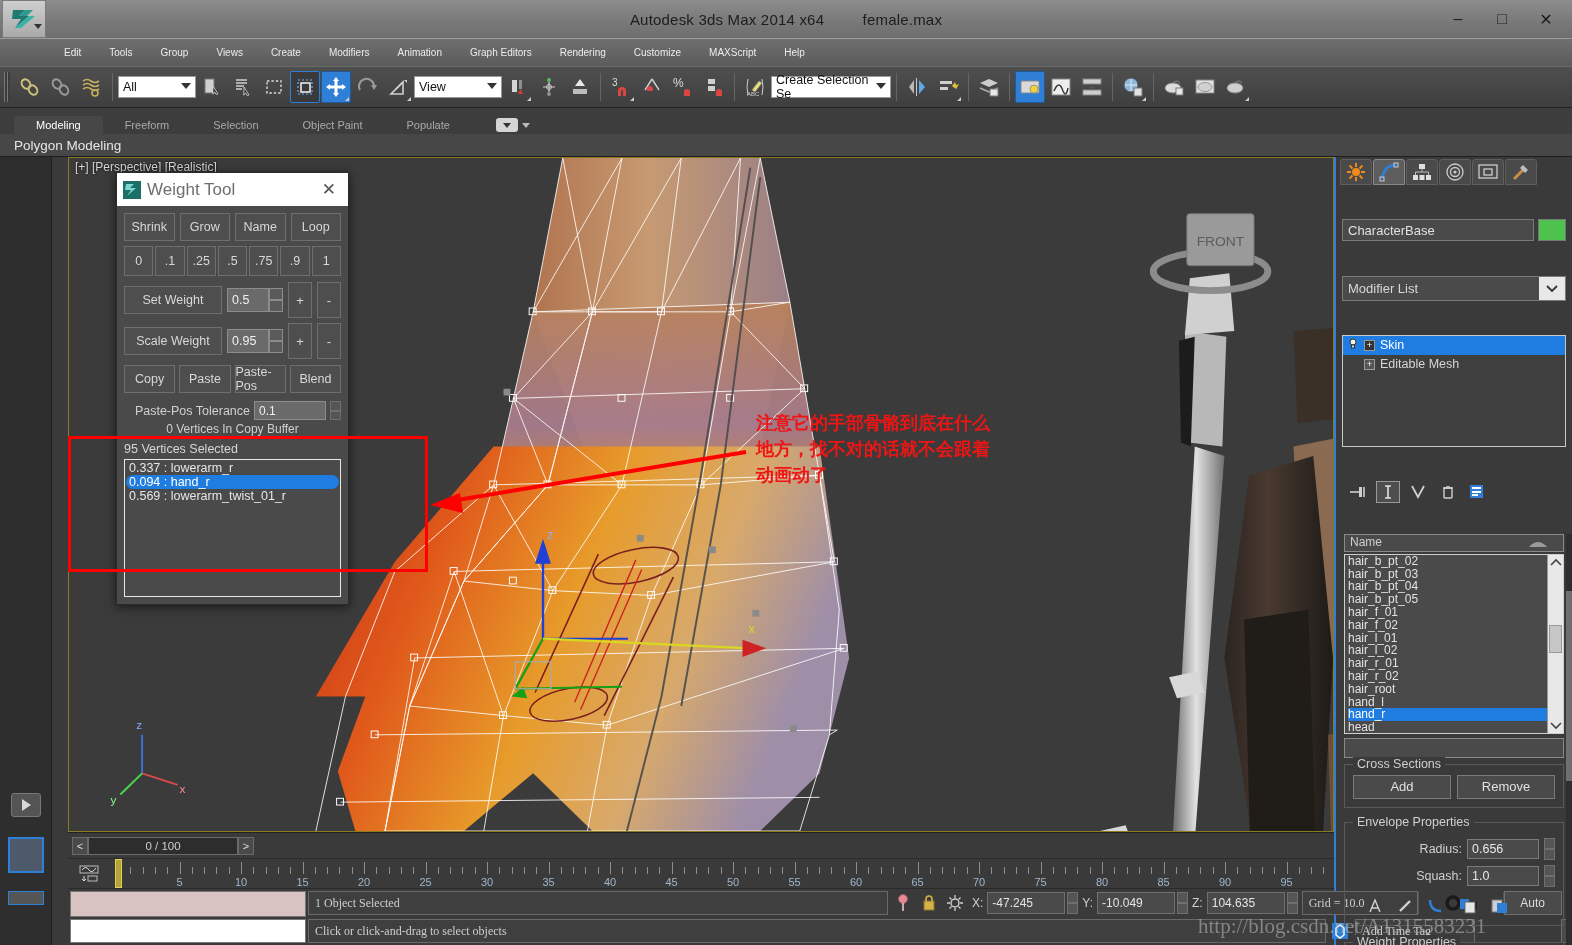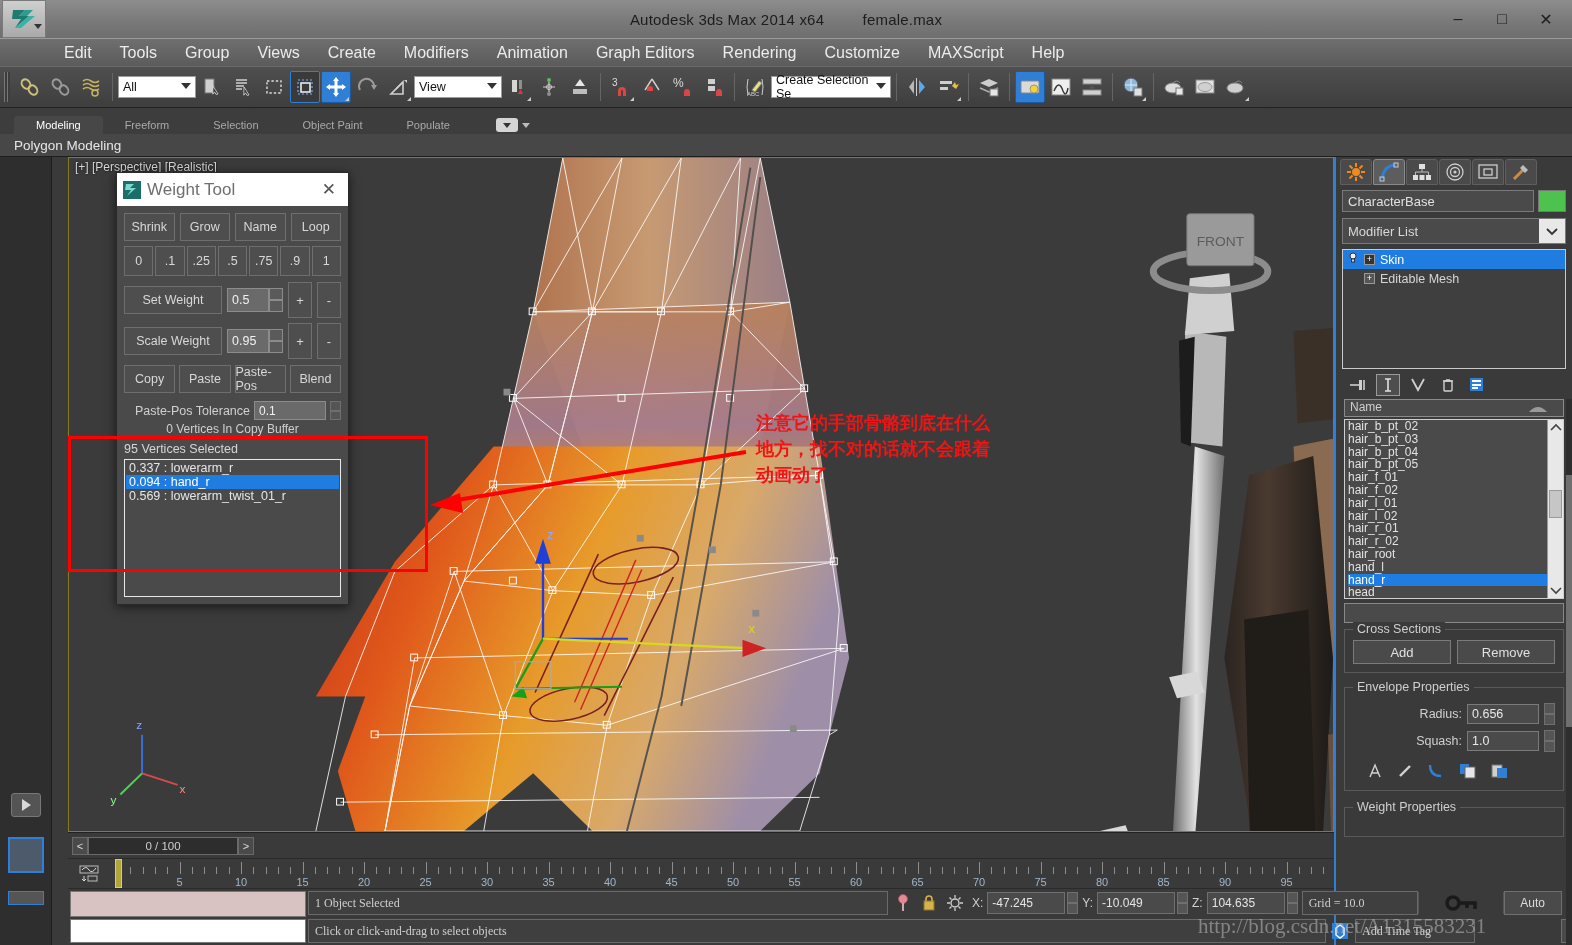--- a/index.html
+++ b/index.html
@@ -28,21 +28,21 @@
      font-size:15px; color:#1d1d1d; letter-spacing:.2px; pointer-events:none;}
   .title-text .fname{ margin-left:34px; }
   .wbtns{ position:absolute; right:4px; top:0; height:38px; display:flex; align-items:center; }
   .wbtn{ width:44px;height:30px; display:flex;align-items:center;justify-content:center;
      color:#1d1d1d; font-size:16px; }
 
   
   .menubar{ height:28px; flex:0 0 28px; display:flex; align-items:center;
      background:linear-gradient(#6f6f6f,#5b5b5b);
      border-top:1px solid #9a9a9a; padding-left:50px; }
-  .menubar .mi{ padding:3px 14px; font-size:16px; color:#ececec; }
+  .menubar .mi{ padding:3px 14px; font-size:10px; color:#ececec; }
 
   
   .toolbar{ height:42px; flex:0 0 42px; display:flex; align-items:center;
      background:linear-gradient(#4f4f4f,#3e3e3e);
      border-top:1px solid #6a6a6a; border-bottom:1px solid #222; padding-left:4px; gap:1px;}
   .grip{ width:6px;height:30px; background:
       repeating-linear-gradient(to right,#777 0 1px,#3d3d3d 1px 3px); margin-right:4px;}
   .tb{ width:30px;height:32px; display:flex;align-items:center;justify-content:center;
      border:1px solid transparent; border-radius:2px; position:relative;}
   .tb.on{ background:#2f7fd6; border-color:#1c5a9c; }
@@ -127,21 +127,21 @@
   .keyctl{ width:86px; display:flex; flex-direction:column; align-items:center;
       justify-content:center; border-left:1px solid #555;border-right:1px solid #555;}
   .autokey{ width:58px;height:24px;background:#4a4a4a;border:1px solid #6f6f6f;
       color:#ddd;font-size:12px;display:flex;align-items:center;justify-content:center;}
   .filtercombo{ width:130px;height:22px;background:#fff;color:#111;border:1px solid #888;
       font-size:12px; display:flex;align-items:center;padding:0 4px; position:relative;}
   .navi{ width:26px;height:22px;display:flex;align-items:center;justify-content:center;}
 
   
   .cmdpanel{ width:238px; flex:0 0 238px; background:#3a3a3a;
-      border-left:2px solid #2f7fd6; display:flex; flex-direction:column; overflow:hidden;}
+      border-left:2px solid #2f7fd6; display:flex; flex-direction:column; overflow:hidden;gap:29px;}
   .cp-tabs{ height:30px; display:flex; align-items:center; gap:1px; padding:2px 4px;
       background:#3a3a3a;}
   .cp-tab{ width:32px;height:26px; background:#4a4a4a; border:1px solid #5f5f5f;
       border-radius:3px 3px 0 0; display:flex;align-items:center;justify-content:center;}
   .cp-tab.active{ background:#5d5d5d; border-color:#8a8a8a; }
   .cp-row{ display:flex; align-items:center; gap:4px; padding:3px 6px;}
   .namefield{ flex:1 1 auto; height:22px; background:#4a4a4a; border:1px solid #7a7a7a;
       color:#e0e0e0; font-size:13px; display:flex; align-items:center; padding-left:5px;}
   .colorchip{ width:28px;height:22px;background:#4ec24e;border:1px solid #777;}
   .modlist{ height:26px;background:#4a4a4a;border:1px solid #7a7a7a; margin:3px 6px;
@@ -211,21 +211,21 @@
   .wt-cpy{ display:flex; gap:4px; margin-top:6px;}
   .wt-tol{ display:flex; align-items:center; gap:4px; margin-top:8px; justify-content:flex-end;}
   .wt-tol .lab{ font-size:12.5px; color:#d0d0d0;}
   .wt-tol .v{ width:72px;height:19px;background:#6a6a6a;border:1px solid #8c8c8c;color:#f0f0f0;
       font-size:12px;display:flex;align-items:center;padding-left:4px;}
   .wt-buf{ text-align:center; font-size:12px; color:#cfcfcf; margin-top:2px;}
   .wt-selcount{ font-size:12.5px; color:#d6d6d6; margin-top:6px;}
   .wt-list{ margin-top:3px; height:138px; background:#4a4a4a; border:1px solid #e8e8e8;
       padding:1px; overflow:hidden;}
   .wt-list .li{ height:14px; line-height:14px; font-size:12.5px; color:#e6e6e6; padding-left:3px;}
-  .wt-list .li.sel{ background:#1f7ce0; color:#fff; }
+  .wt-list .li.sel{ background:#1f7ce0; color:#fff;border-radius:7px; }
 
   
   .redbox{ position:absolute; left:68px; top:436px; width:360px; height:136px;
       border:3px solid #f00; z-index:40; pointer-events:none;}
   .cn-note{ position:absolute; left:756px; top:410px; width:340px; z-index:40;
       color:#f01414; font-size:18px; font-weight:bold; line-height:26px;
       font-family:"DejaVu Sans","Liberation Sans",sans-serif;}
   .arrowsvg{ position:absolute; left:0; top:0; width:1572px; height:945px;
       z-index:39; pointer-events:none;}
   .watermark{ position:absolute; z-index:45; color:rgba(190,190,190,.55);

